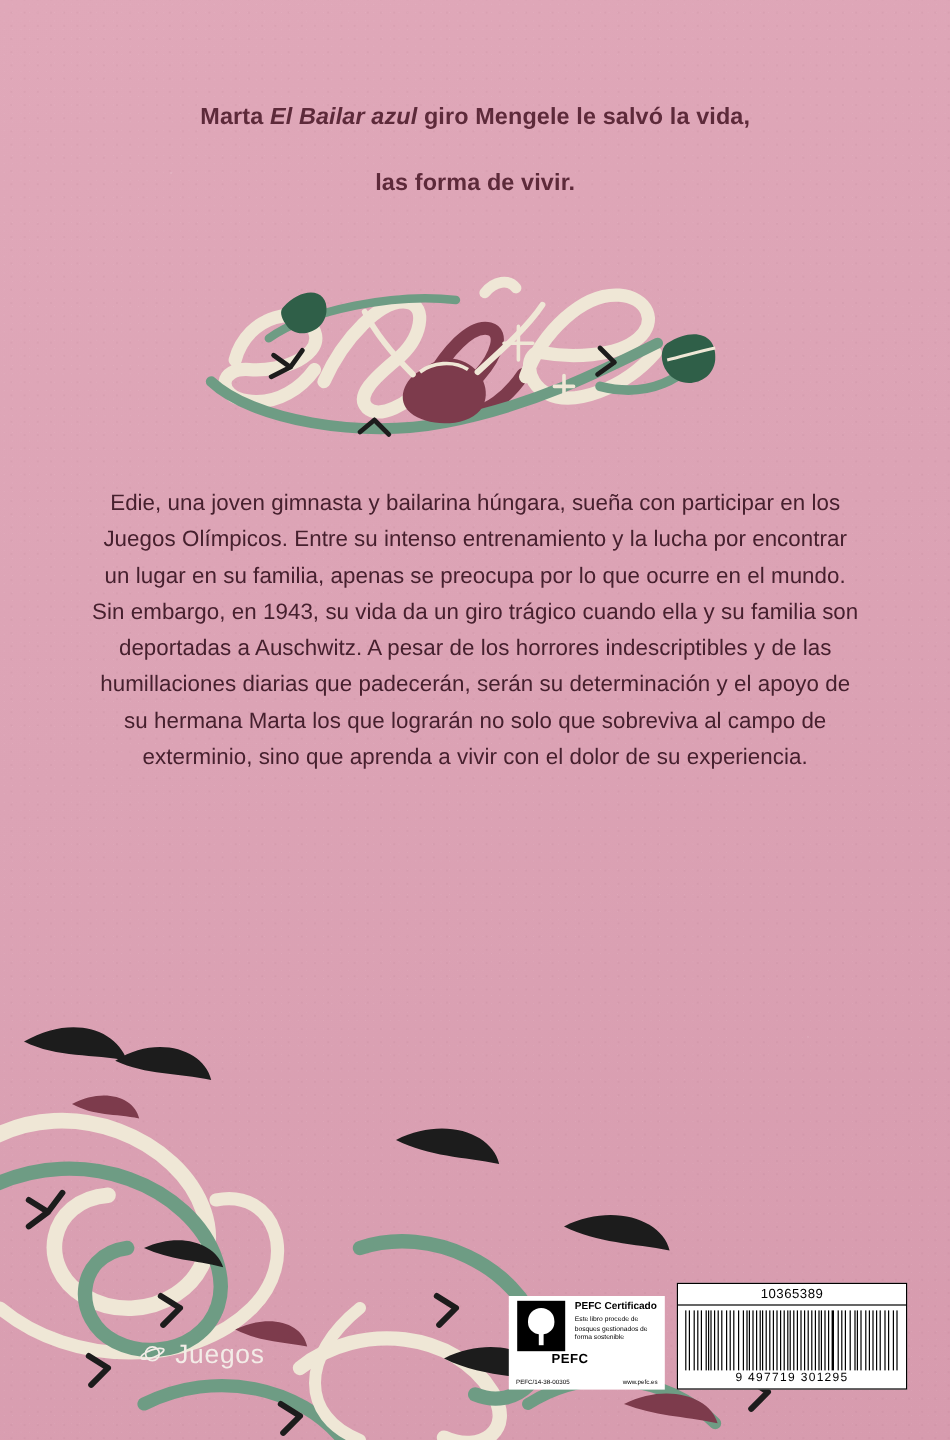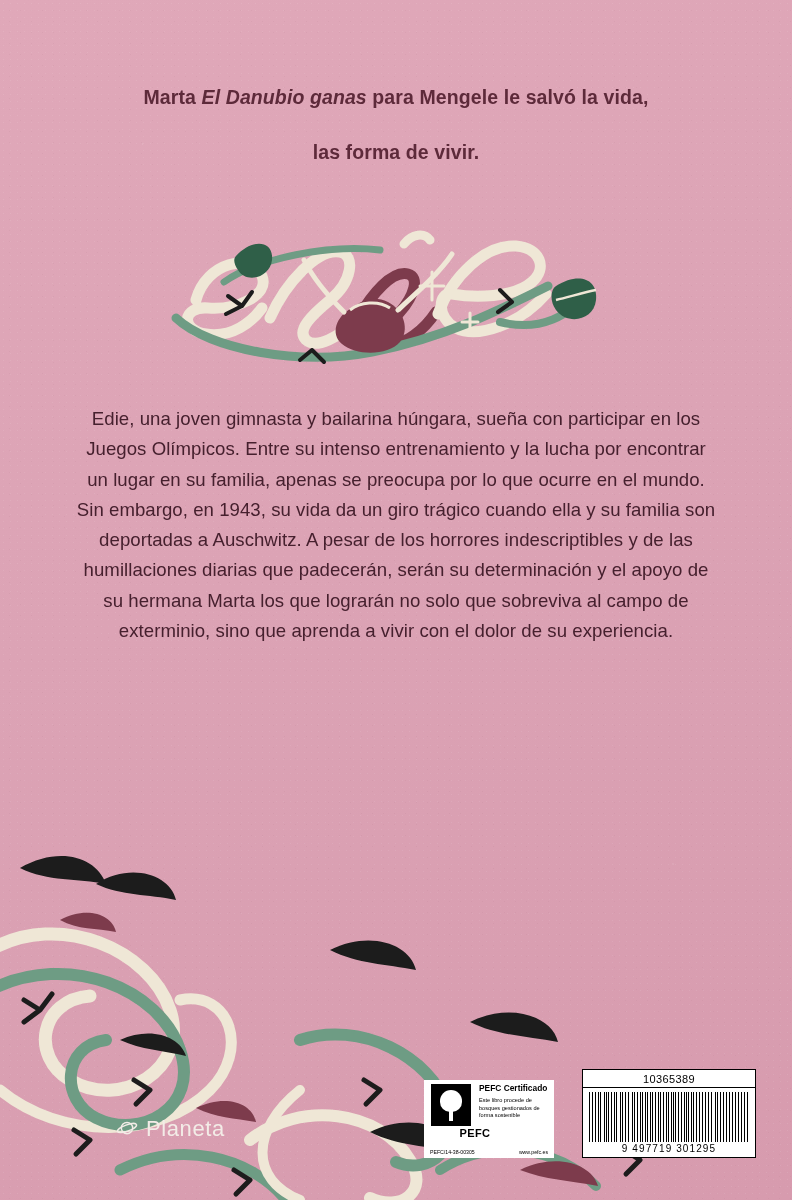--- a/index.html
+++ b/index.html
@@ -194,21 +194,21 @@
     display: flex;
     justify-content: space-between;
     font-size: 5.2px;
     color: #000;
   }
 
   .isbn-block {
     position: absolute;
     right: 36px;
     bottom: 42px;
-    width: 174px;
+    width: 192px;
     background: #fff;
     border: 1px solid #000;
     box-sizing: border-box;
   }
   .isbn-top {
     border-bottom: 1px solid #000;
     text-align: center;
     font-size: 11px;
     padding: 3px 0 2px;
     color: #000;
@@ -233,21 +233,21 @@
     padding: 1px 0 3px;
   }
 </style>
 </head>
 <body>
 
 <div class="page">
   <div class="grain"></div>
 
   <div class="tagline">
-    <span>Marta </span><em>El Danubio ganas</em><span> para Mengele le salvó la vida,</span><br>
+    <span>Marta </span><em>El Bailar azul</em><span> giro Mengele le salvó la vida,</span><br>
     <br>
     <span>las forma de vivir.</span>
   </div>
 
   <div class="art-zone">
     <svg width="792" height="200" viewBox="0 0 792 200">
 
       <g fill="none" stroke-linecap="round" stroke-linejoin="round">
         <path d="M196 110 C 206 72, 252 62, 262 86 C 270 106, 236 120, 208 118 C 182 116, 180 140, 206 144 C 232 148, 252 132, 262 118" stroke="#efe7d6" stroke-width="11"></path>
         <path d="M270 128 C 286 92, 318 58, 340 62 C 356 65, 352 92, 330 110 C 312 125, 296 140, 306 150 C 316 159, 340 148, 356 128" stroke="#efe7d6" stroke-width="11"></path>
@@ -332,21 +332,21 @@
         <path d="M90 300 l-16 -10 M90 300 l-14 14"></path>
       </g>
     </svg>
   </div>
 
   <div class="publisher">
     <svg class="pl-mark" viewBox="0 0 24 24">
       <circle cx="12" cy="11" r="6.2" fill="none" stroke="#f3ece7" stroke-width="1.6"></circle>
       <ellipse cx="12" cy="11" rx="11" ry="3.4" fill="none" stroke="#f3ece7" stroke-width="1.6" transform="rotate(-20 12 11)"></ellipse>
     </svg>
-    <span class="pl-name">Planeta</span>
+    <span class="pl-name">Juegos</span>
   </div>
 
   <div class="pefc">
     <div class="pefc-logo">
       <div class="tree-box">
         <div class="crown"></div>
         <div class="trunk"></div>
       </div>
       <div class="pefc-word">PEFC</div>
     </div>

